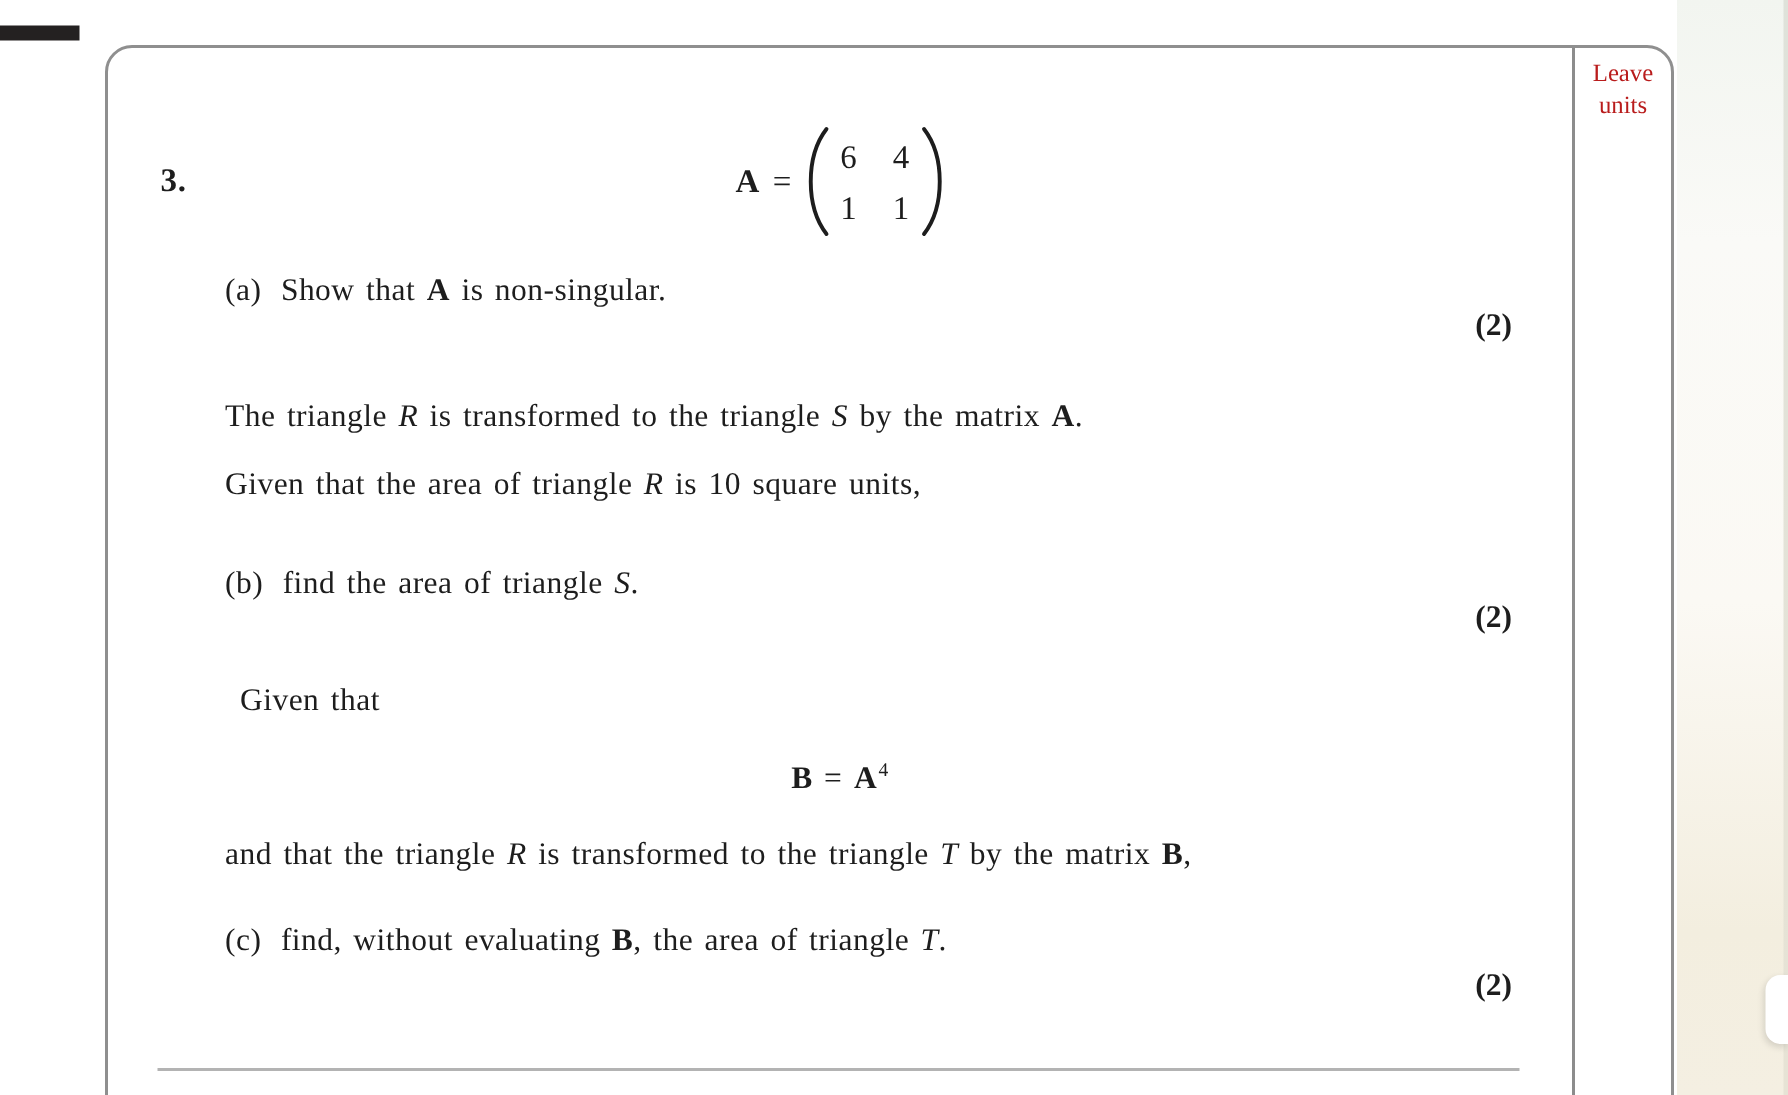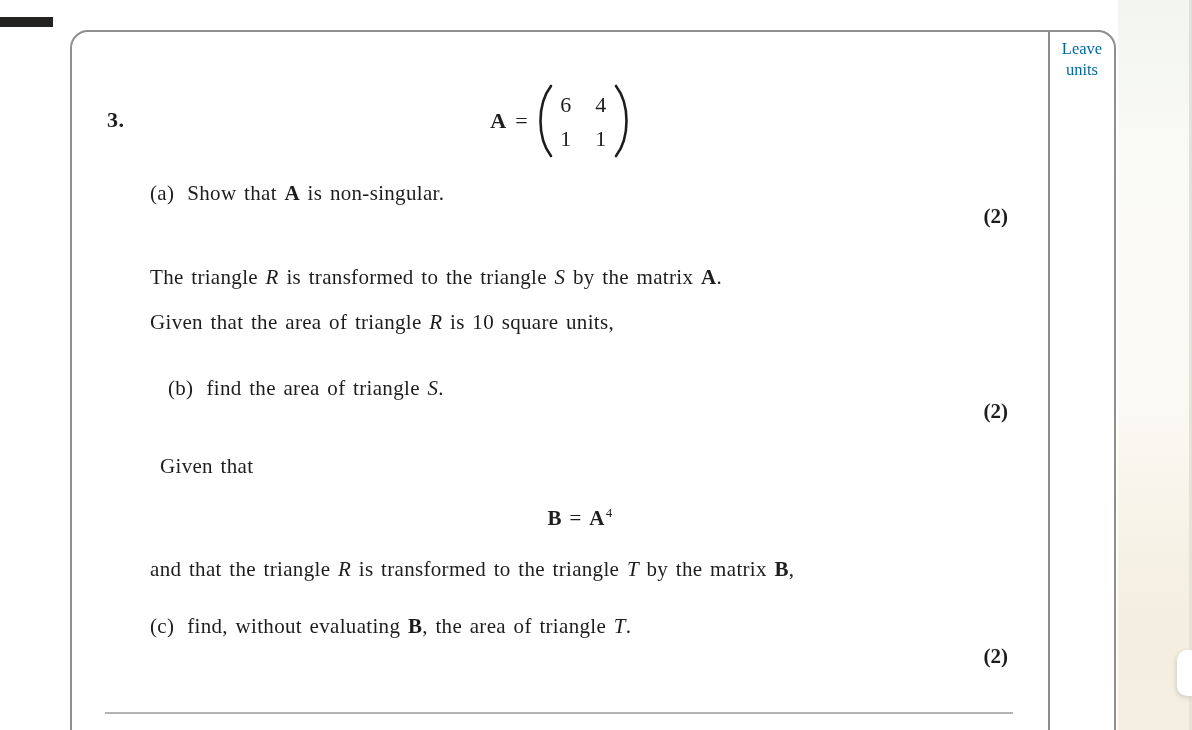--- a/index.html
+++ b/index.html
@@ -36,21 +36,21 @@
     border:2.5px solid #8f8f8f;
     border-radius:18px 18px 0 0;
   }
   .lb-divider{
     position:absolute; left:976px; top:0; bottom:0; width:2px;
     background:#8c8c8c;
   }
   .leave-blank{
     position:absolute; left:978px; top:6px; width:64px;
     text-align:center; font-size:16.5px; line-height:21px;
-    color:#0369a1;
+    color:#b91c1c;
   }
   .qnum{
     position:absolute; left:35px; top:75px;
     font-size:22px; font-weight:bold; letter-spacing:0.02em;
   }
   
   .matrix-wrap{
     position:absolute; left:0; top:52px; width:976px; height:74px;
     display:flex; align-items:center; justify-content:center;
   }
@@ -71,23 +71,23 @@
     font-size:21px; line-height:28px; white-space:nowrap;
     letter-spacing:0.015em; word-spacing:0.1em;
   }
   .seg-b{ font-weight:bold; }
   .seg-i{ font-style:italic; }
   .seg-sup{ font-size:13px; position:relative; top:-8px; margin-left:1px; }
   .seg-lbl{ margin-right:13px; }
   .line-a { top:147px;text-align:right; }
   .line-s1{ top:231px; }
   .line-s2{ top:276px; }
-  .line-b { top:342px;margin-left:18px; }
+  .line-b { top:342px; }
   .line-s3{ top:420px;margin-left:10px; }
-  .line-eq{ top:472px; left:0; width:976px; text-align:center;margin-left:20px; }
+  .line-eq{ top:472px; left:0; width:976px; text-align:center; }
   .line-s4{ top:523px; }
   .line-c { top:580px; }
   .mark{
     position:absolute; left:896px; width:40px; text-align:right;
     font-size:21px; font-weight:bold;
   }
   .mark-a{ top:172px; } .mark-b{ top:367px; } .mark-c{ top:612px; }
   .answer-line{
     position:absolute; left:33px; top:680px; width:908px; height:0;
     border-top:2px solid #b3b3b3;

